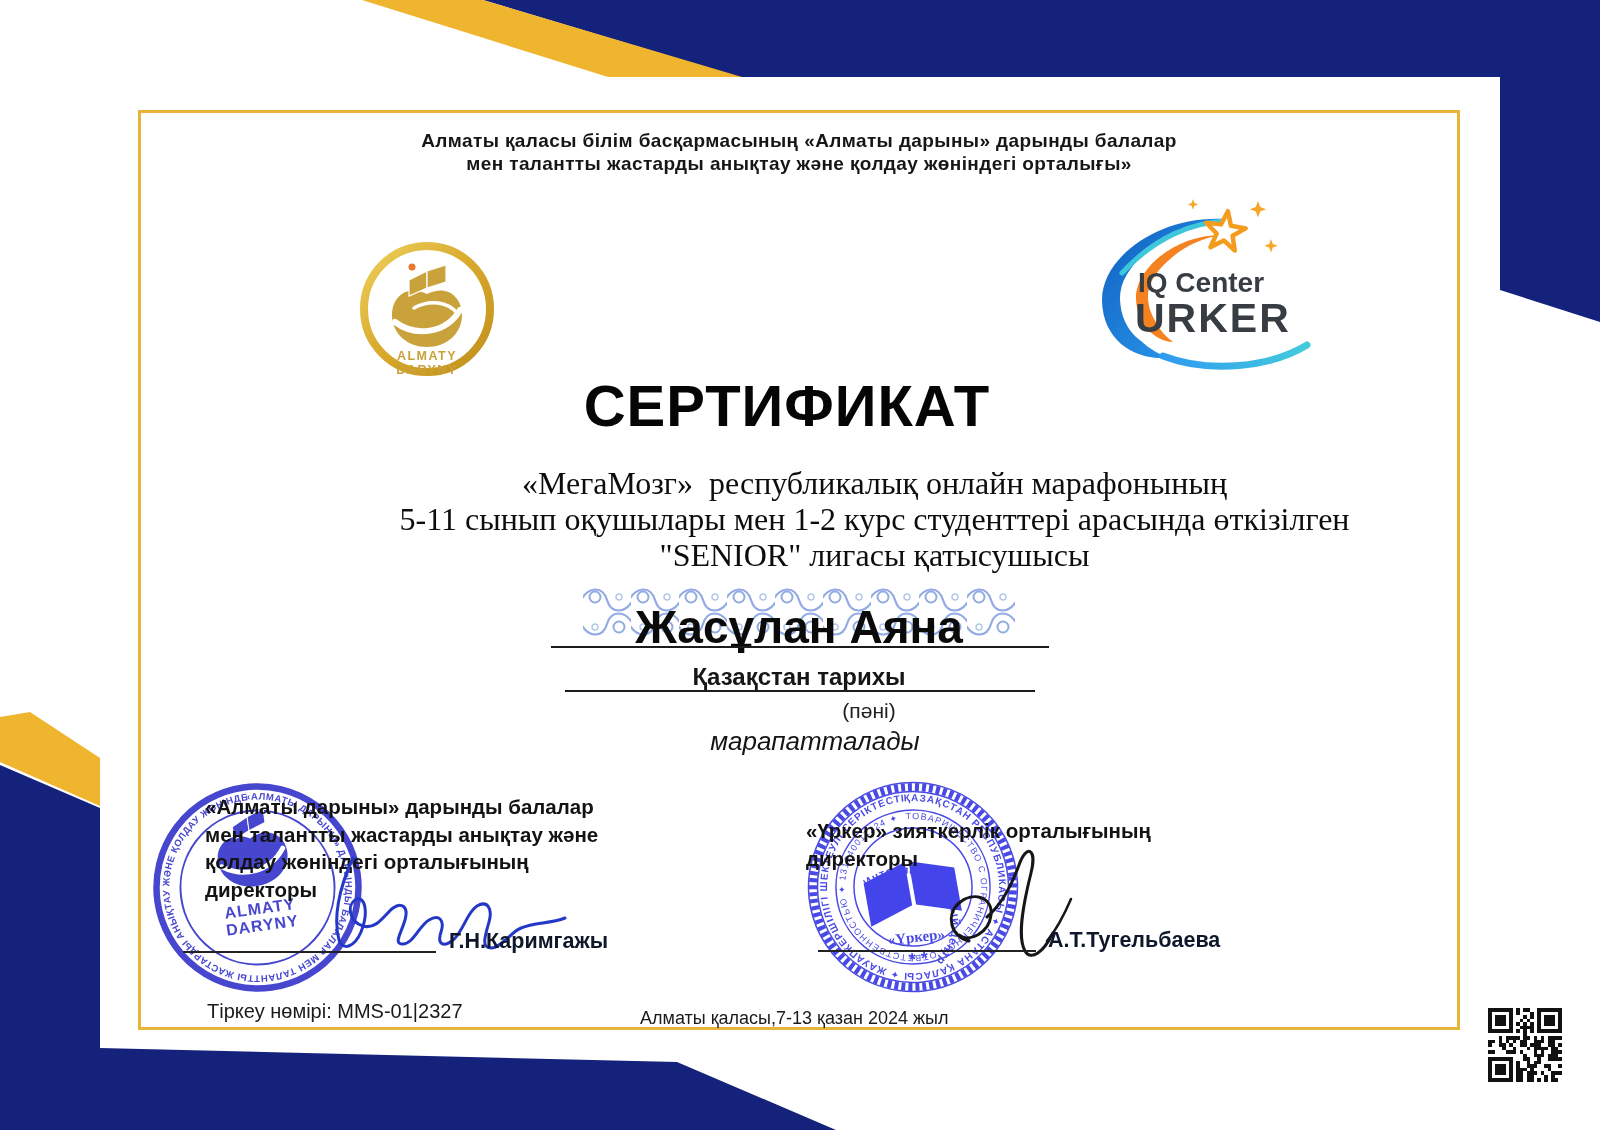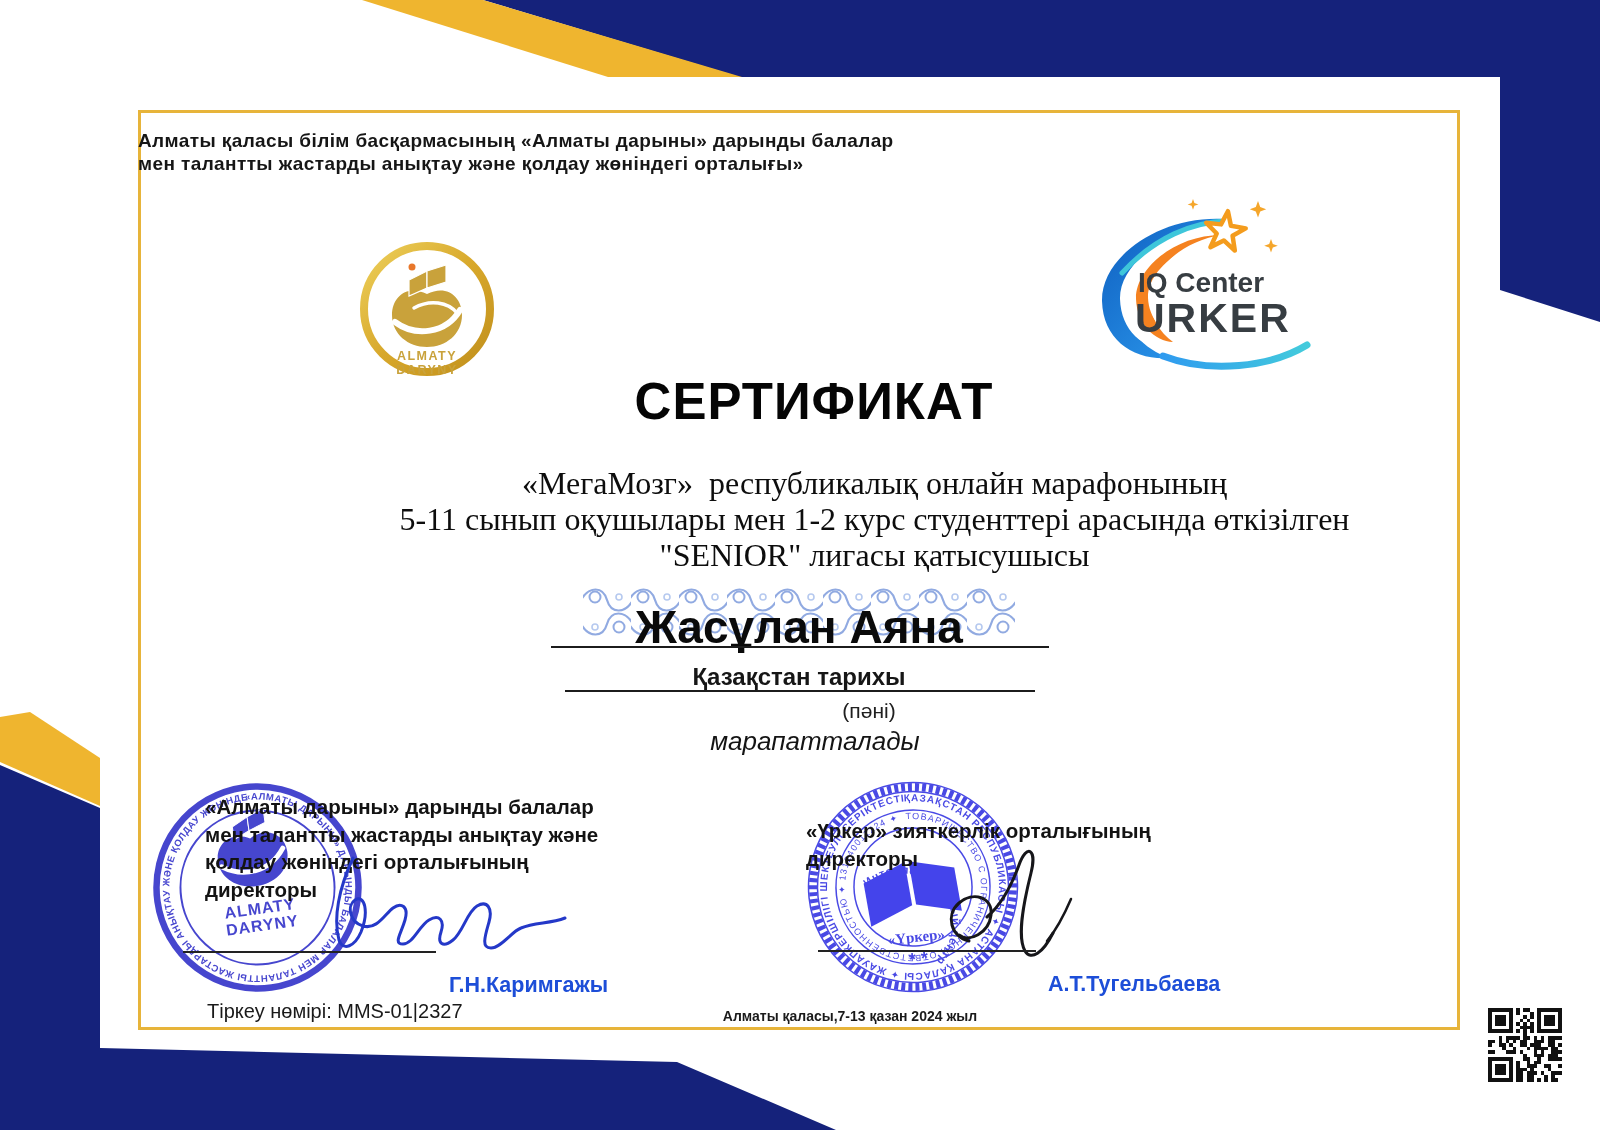--- a/index.html
+++ b/index.html
@@ -1,44 +1,44 @@
 <!DOCTYPE html>
 <html style="--navy: #15227B; --gold: #EFB52F; --frame-gold: #E7B43A; --stamp-blue: #3231C9; --stamp-blue2: #2B2BE0; --ornament-blue: #7D9BDC; --logo-gold: #C9A23B; --iq-orange: #F58220; --iq-teal: #3EC6DA; --iq-text: #373D42; --sig-blue: #2438C8; --sig-black: #16161a;"><head>
 <meta charset="utf-8">
 <style>
   html,body{margin:0;padding:0;background:#ffffff;}
   .page{position:relative;width:1600px;height:1130px;background:#fff;overflow:hidden;
         font-family:"Liberation Sans","DejaVu Sans",sans-serif;color:#111;}
   .abs{position:absolute;}
   .corners-svg{left:0;top:0;}
   .frame{left:138px;top:110px;width:1316px;height:914px;border:3px solid var(--frame-gold,#E7B43A);background:transparent;}
-  .header{left:138px;top:130px;width:1322px;text-align:left;font-weight:bold;
+  .header{left:138px;top:130px;width:1322px;text-align:center;font-weight:bold;
           font-size:19px;line-height:22.5px;letter-spacing:.4px;color:#161616;}
-  .title{left:153px;top:372px;width:1322px;text-align:center;font-weight:900;
-         font-size:51px;letter-spacing:1px;color:#050505;}
+  .title{left:126px;top:372px;width:1322px;text-align:center;font-weight:900;
+         font-size:58px;letter-spacing:1px;color:#050505;}
   .body-serif{left:138px;top:465px;width:1473px;text-align:center;
               font-family:"Liberation Serif","DejaVu Serif",serif;
               font-size:32px;line-height:36px;color:#0d0d0d;}
   .name-wrap{left:138px;top:582px;width:1322px;height:66px;text-align:center;}
   .orn-svg{position:absolute;left:50%;top:2px;transform:translateX(-50%);}
   .recipient{position:relative;font-size:46px;font-weight:700;line-height:58px;color:#0a0a0a;margin-top:16px;}
   .rule{background:#1c1c1c;height:2px;}
   .rule-name{left:551px;top:646px;width:498px;}
   .rule-subject{left:565px;top:690px;width:470px;}
   .subject{left:138px;top:663px;width:1322px;text-align:center;font-size:24px;font-weight:600;color:#161616;}
   .caption{left:138px;top:699px;width:1462px;text-align:center;font-size:21px;color:#202020;}
   .award{left:154px;top:726px;width:1322px;text-align:center;font-size:26px;font-style:italic;font-weight:500;color:#141414;}
   .role{font-weight:800;font-size:20.5px;line-height:27.5px;color:#131313;}
   .role-left{left:205px;top:793px;width:460px;}
   .role-right{left:806px;top:797px;width:430px;margin-top:20px;}
   .sig-line{background:#222;height:2px;}
-  .sig-name{font-weight:800;font-size:21.5px;color:#1d4ed8;margin-top:44px;}
+  .sig-name{font-weight:800;font-size:21.5px;color:#0f172a;}
   .stamp{mix-blend-mode:multiply;opacity:.9;}
   .reg{left:207px;top:1000px;font-size:20px;font-weight:500;color:#1a1a1a;}
-  .date{left:640px;top:1008px;width:420px;text-align:center;font-size:14px;font-weight:700;color:#1a1a1a;}
+  .date{left:640px;top:1008px;width:420px;font-size:18px;font-weight:400;color:#1a1a1a;}
   .qr{left:1488px;top:1008px;width:74px;height:74px;}
 </style>
 </head>
 <body>
 
 <div class="page">
 
   <svg class="abs corners-svg" width="1600" height="1130" viewBox="0 0 1600 1130">
     <polygon points="483,0 1600,0 1600,322 1500,290 1500,77 739,77" style="fill:var(--navy)"></polygon>
     <polygon points="362,0 483,0 742,77 608,77" style="fill:var(--gold)"></polygon>

